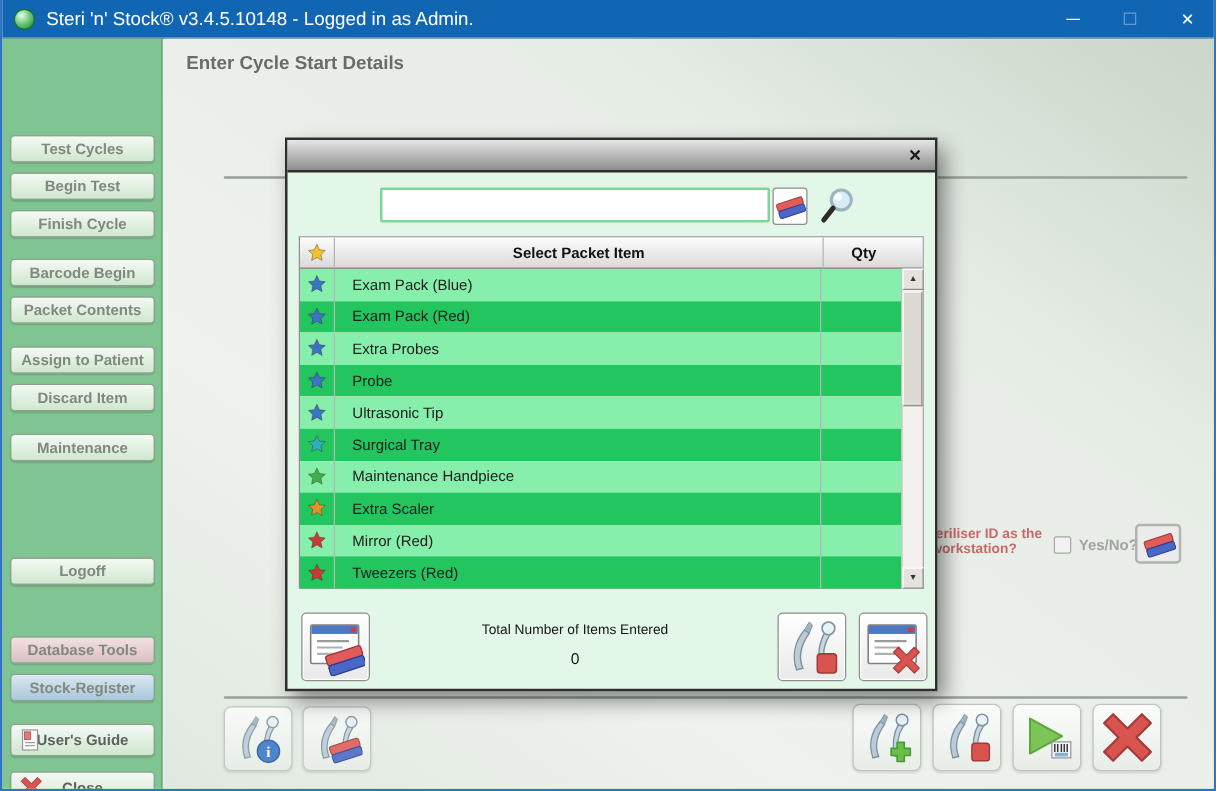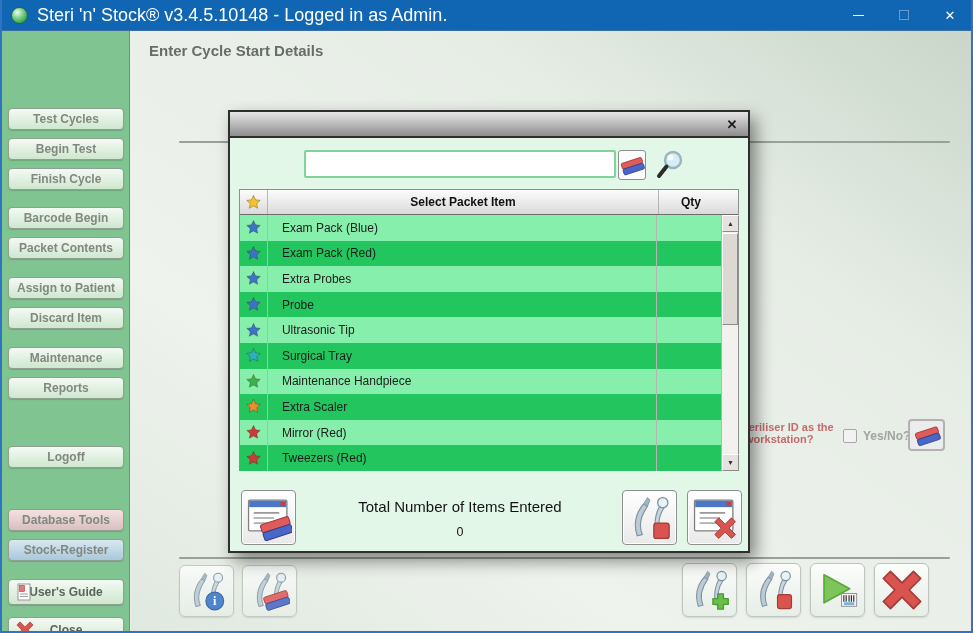--- a/index.html
+++ b/index.html
@@ -6,21 +6,21 @@
   body { font-family:"Liberation Sans", sans-serif; background:#444; }
   .window { position:relative; width:973px; height:633px; background:#e9efe8; overflow:hidden;
             border-left:2px solid #2f74c0; border-right:2px solid #2f74c0; border-bottom:2px solid #2f74c0; }
 
   
   .titlebar { position:absolute; left:-2px; top:0; width:973px; height:30px; background:#1166b4;
               display:flex; align-items:center; color:#fff; }
   .app-icon { width:17px; height:17px; margin-left:11px; border-radius:50%;
               background:radial-gradient(circle at 35% 30%, #eafceb 0%, #7fd08a 40%, #2e9e4a 80%);
               border:1px solid #1d6f33; }
-  .title-text { margin-left:9px; font-size:18px; }
+  .title-text { margin-left:9px; font-size:15px; }
   .win-controls { position:absolute; right:0; top:0; height:30px; display:flex; }
   .win-btn { width:46px; height:30px; display:flex; align-items:center; justify-content:center; }
   .min-glyph { width:11px; height:1px; background:#fff; }
   .max-glyph { width:10px; height:10px; border:1px solid rgba(255,255,255,.35); }
   .close-glyph { font-size:13px; color:#fff; }
 
   .edge-line { position:absolute; left:0; top:30px; width:969px; height:1px; background:#3a6ea5; }
 
   
   .sidebar { position:absolute; left:0; top:31px; width:128px; height:600px; background:#80c491;
@@ -88,21 +88,21 @@
                 border:1px solid #fff; border-right-color:#8c8c8c; border-bottom-color:#8c8c8c;
                 display:flex; align-items:center; justify-content:center; font-size:7px; color:#333; }
   .scroll-up { top:0; } .scroll-down { bottom:0; }
   .scroll-thumb { position:absolute; left:0; top:18px; width:16px; height:92px; background:#dcd9d3;
                   border:1px solid #fff; border-right-color:#8c8c8c; border-bottom-color:#8c8c8c; }
 
   .dlg-btn { position:absolute; width:55px; height:55px; background:linear-gradient(#ffffff, #e9e9e9);
              border:1px solid #8f8f8f; border-radius:4px; display:flex; align-items:center; justify-content:center;
              box-shadow:inset 0 0 0 1px #fff; }
   .total-block { position:absolute; left:80px; top:386px; width:300px; text-align:center; color:#141414; }
-  .total-label { font-size:15px;text-align:center; }
+  .total-label { font-size:11px;text-align:center; }
   .total-value { font-size:12.5px; margin-top:10px; }
 </style>
 </head>
 <body>
 
 <svg width="0" height="0" style="position:absolute">
   <defs>
     <g id="ic-eraser">
       <g transform="rotate(-18 14 14)">
         <rect x="3" y="9" width="23" height="6.5" rx="1.5" fill="#e25b5b" stroke="#9c3333" stroke-width="0.8"></rect>
@@ -153,21 +153,20 @@
 
   <div class="sidebar">
     <div class="side-btn" style="top:53px">Test Cycles</div>
     <div class="side-btn" style="top:83px">Begin Test</div>
     <div class="side-btn" style="top:113px">Finish Cycle</div>
     <div class="side-btn" style="top:152px">Barcode Begin</div>
     <div class="side-btn" style="top:182px">Packet Contents</div>
     <div class="side-btn" style="top:222px">Assign to Patient</div>
     <div class="side-btn" style="top:252px">Discard Item</div>
     <div class="side-btn" style="top:292px">Maintenance</div>
-    <div class="side-btn" style="top:322px">Reports</div>
     <div class="side-btn" style="top:391px">Logoff</div>
     <div class="side-btn pink" style="top:454px">Database Tools</div>
     <div class="side-btn tall" style="top:524px">
       <svg class="left-ic" width="18" height="18" viewBox="0 0 18 18">
         <rect x="3" y="1" width="12" height="16" fill="#fbfbfb" stroke="#9a9a9a"></rect>
         <rect x="4.5" y="2.5" width="5" height="6" fill="#e07a7a" stroke="#b04040" stroke-width="0.6"></rect>
         <line x1="5" y1="11" x2="13" y2="11" stroke="#a0a0a0"></line>
         <line x1="5" y1="13.5" x2="13" y2="13.5" stroke="#a0a0a0"></line>
       </svg>
       <span>User's Guide</span>

